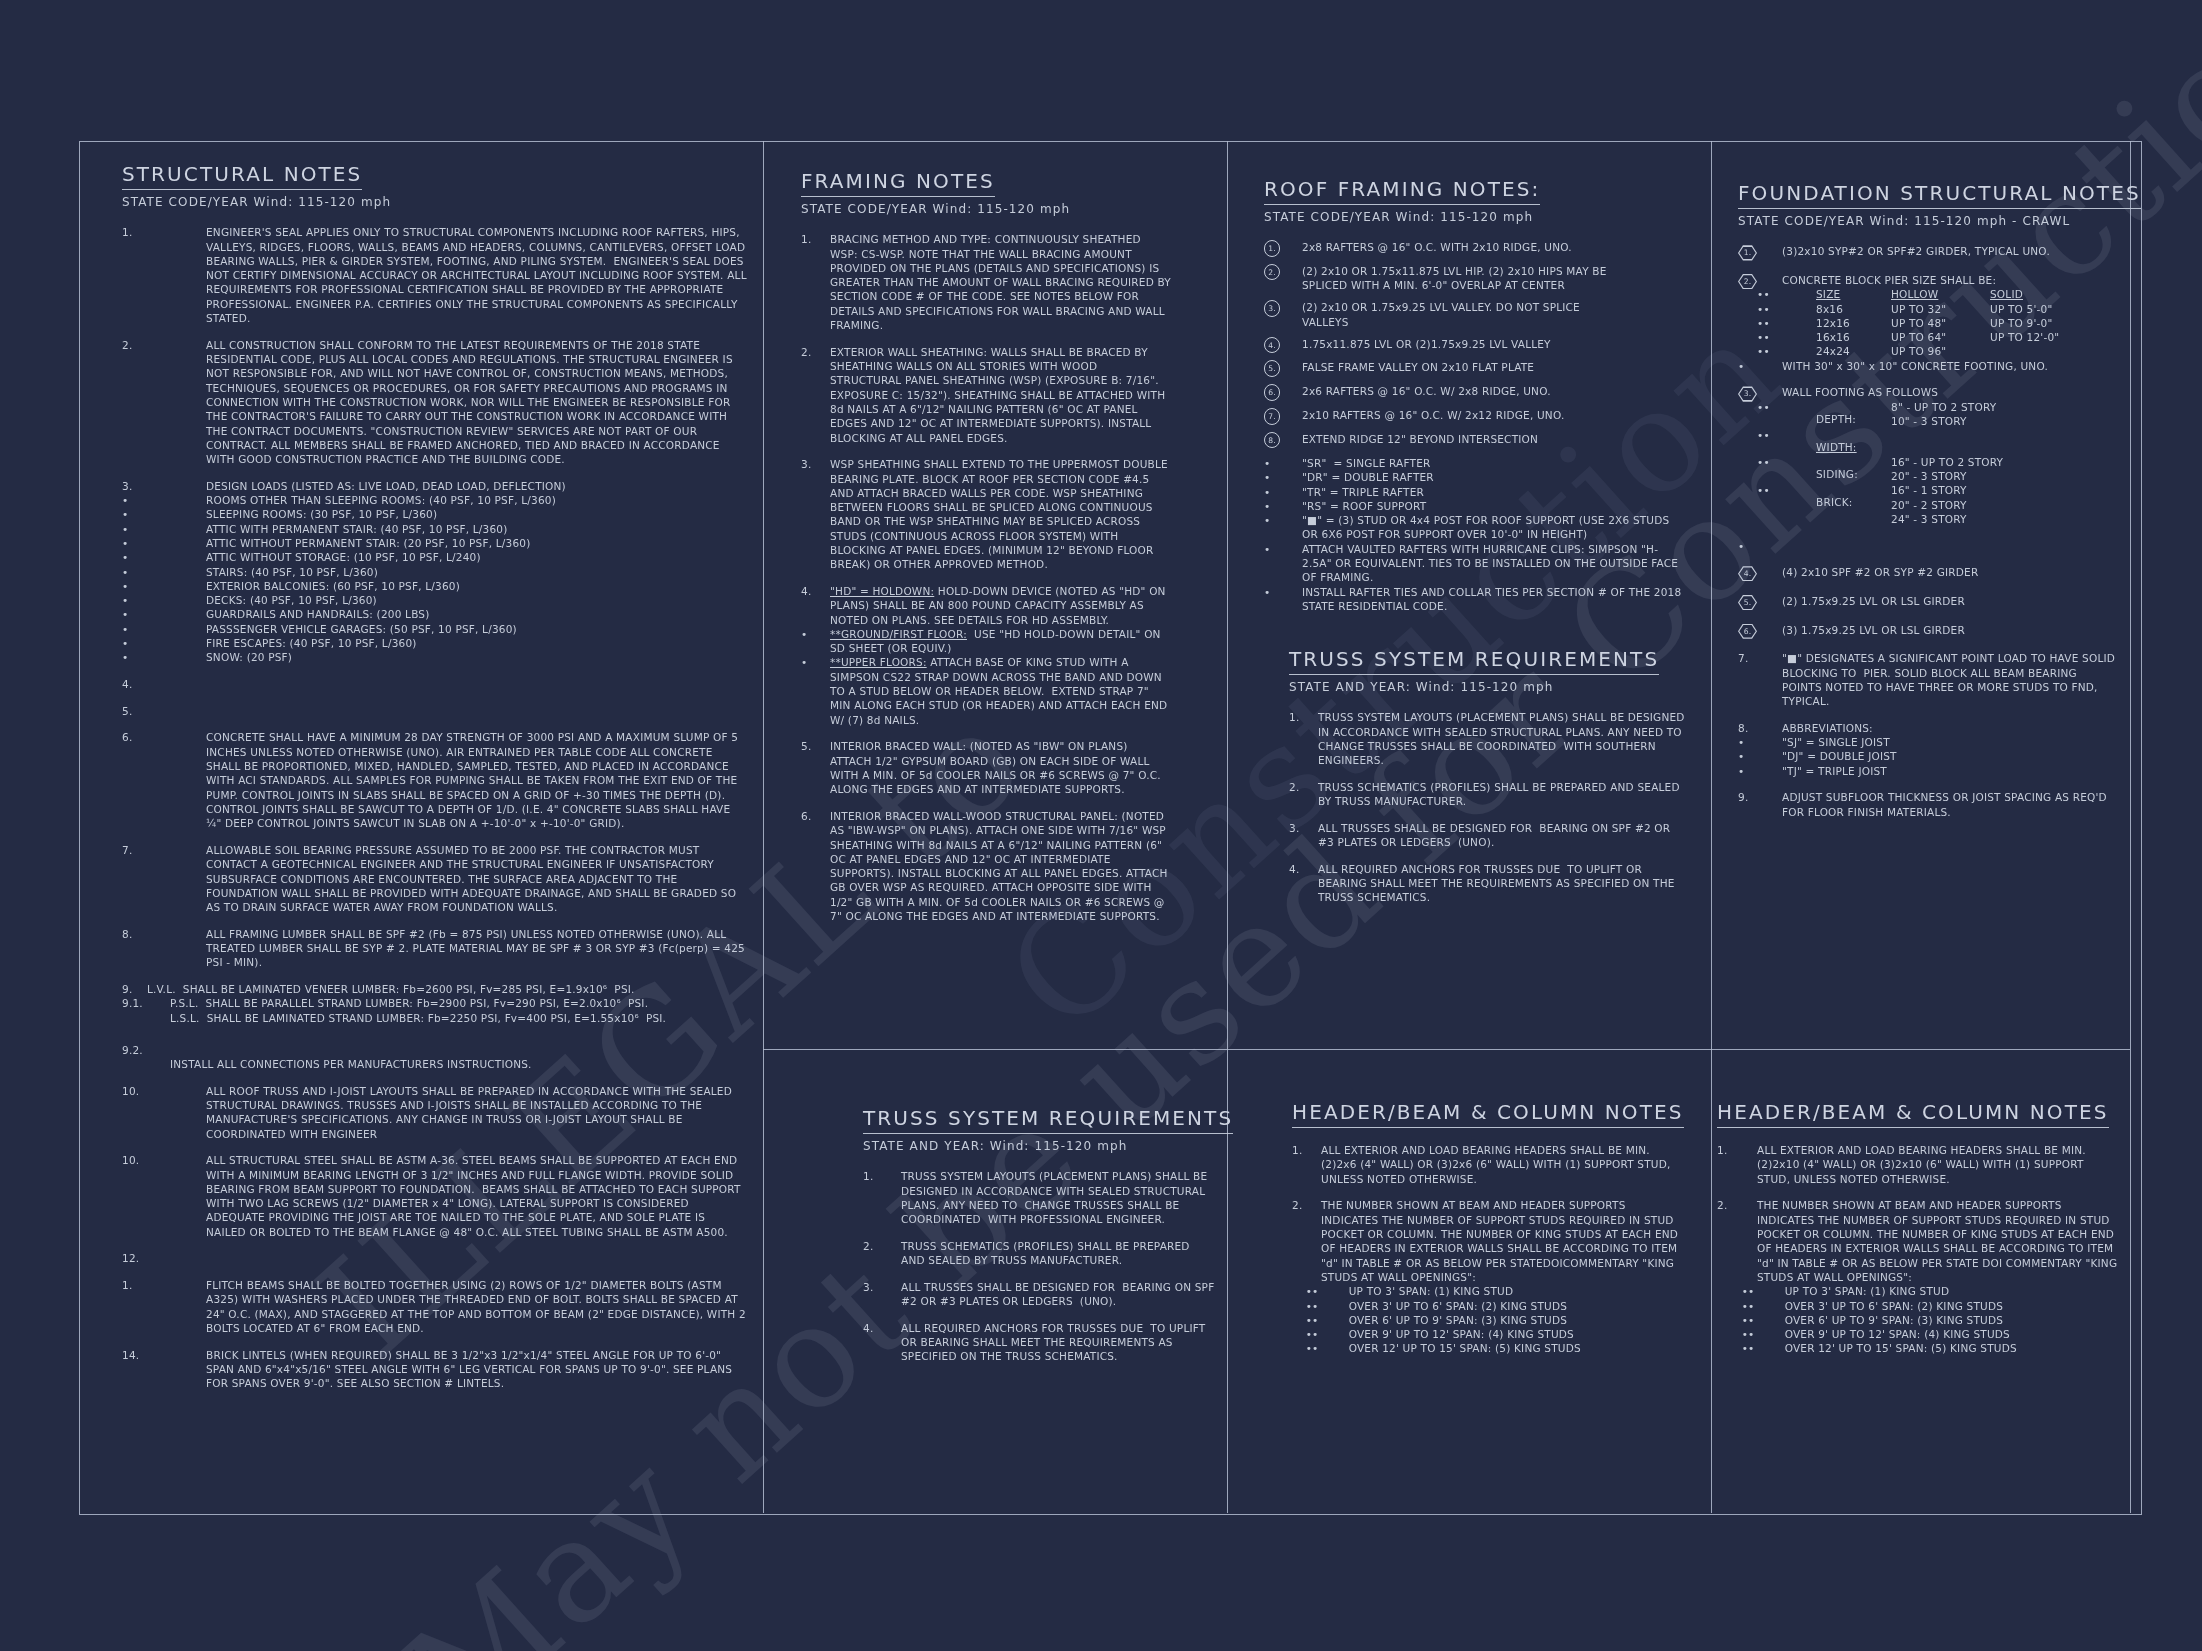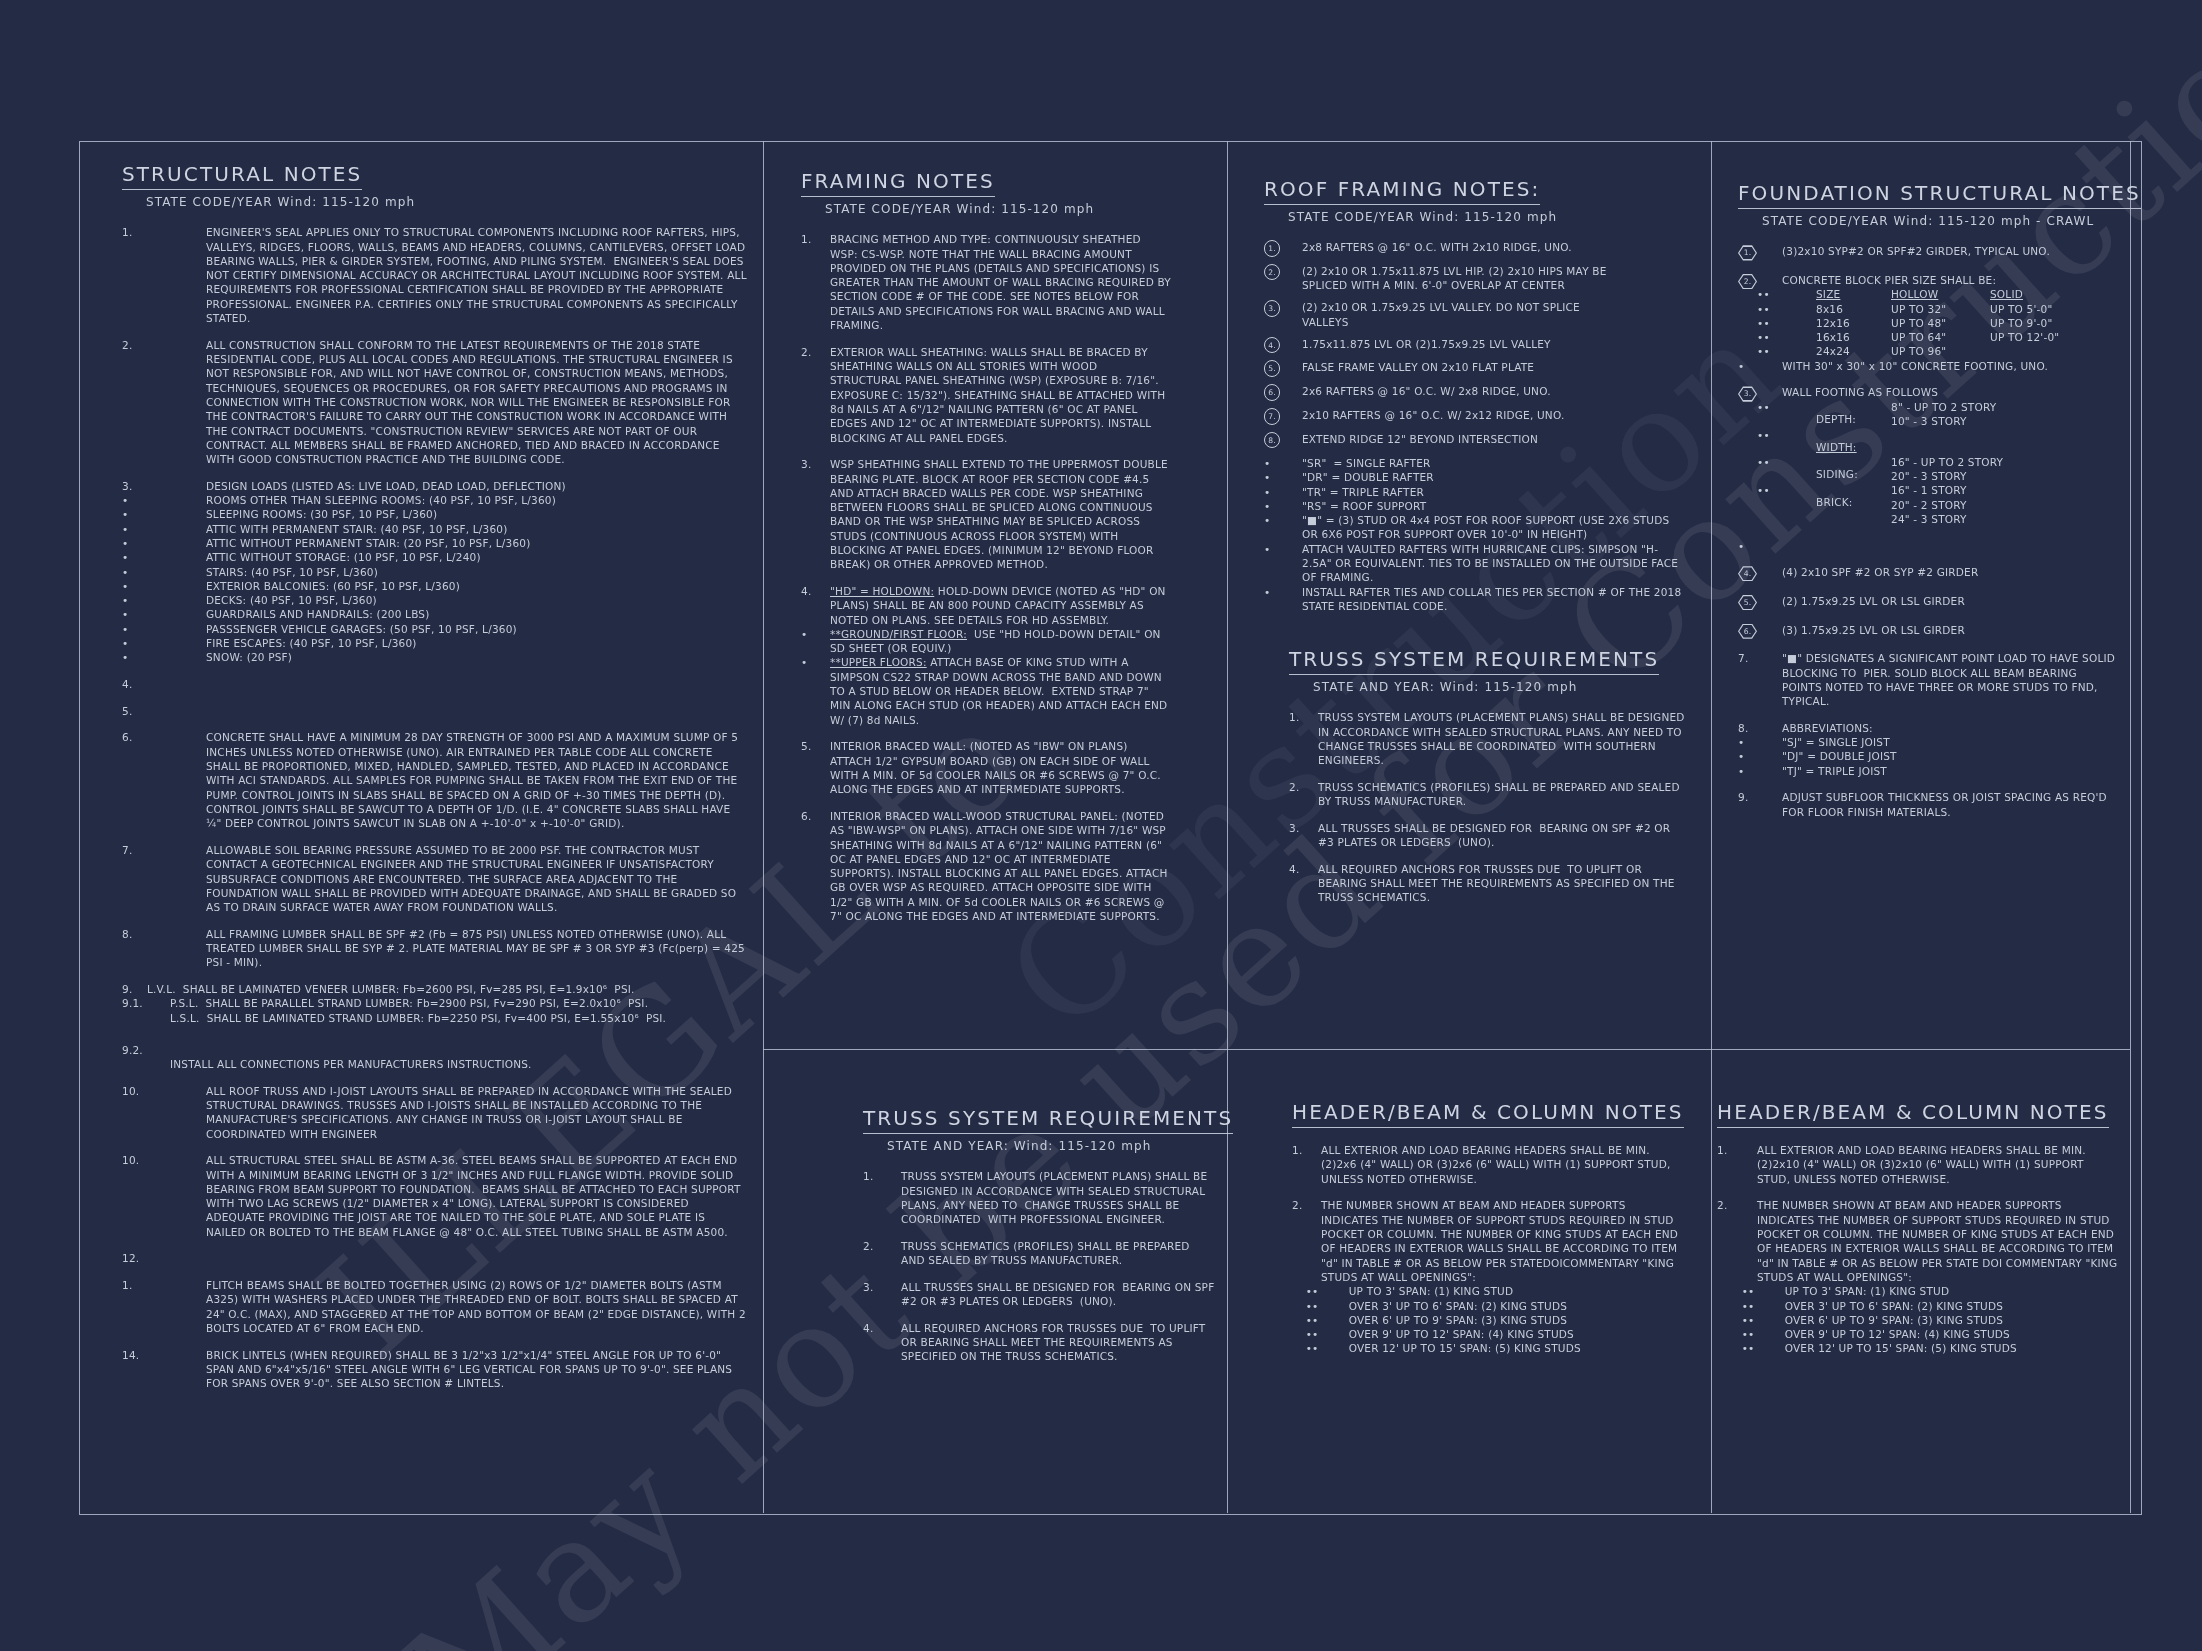--- a/index.html
+++ b/index.html
@@ -9,21 +9,21 @@
     font-family:"DejaVu Sans",sans-serif;
   }
   .line{position:absolute;background:rgba(180,189,209,0.85);}
   .frame{position:absolute;border:1px solid rgba(180,189,209,0.85);}
   .col{position:absolute;}
   .title{
     font-size:20px;letter-spacing:2.1px;color:#ced4e1;
     display:inline-block;border-bottom:1.5px solid rgba(200,207,222,0.9);
     padding-bottom:2.9px;white-space:nowrap;line-height:23px;
   }
-  .subtitle{font-size:12px;letter-spacing:1.1px;margin-top:4.8px;line-height:15.3px;margin-left:24px;}
+  .subtitle{font-size:12px;letter-spacing:1.1px;margin-top:4.8px;line-height:15.3px;}
   .notes{margin-top:15.3px;font-size:10.5px;line-height:14.3px;letter-spacing:0.2px;}
   .note{display:flex;margin-top:12.4px;}
   .gap8 .note{margin-top:7.6px;}
   .note.g0{margin-top:0;}
   .m{flex:0 0 29px;}
   .mw40 .m{flex:0 0 38px;}
   .mw42 .m{flex:0 0 40px;}
   .mw46 .m{flex:0 0 44px;}
   .mw88 .m{flex:0 0 84px;}
   .mk{display:inline-block;}

